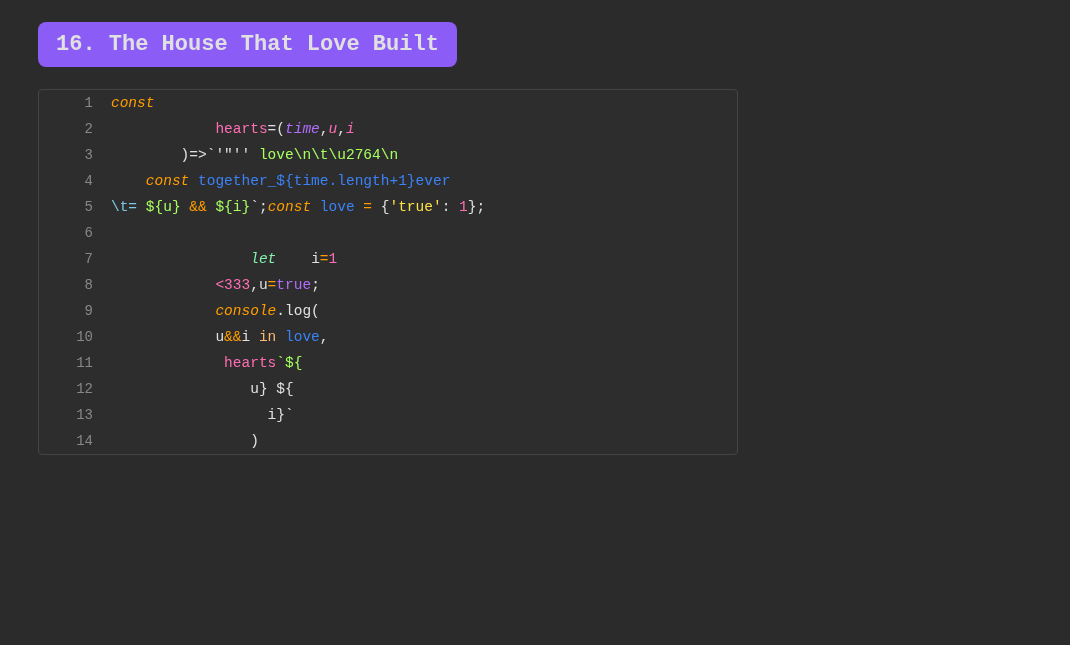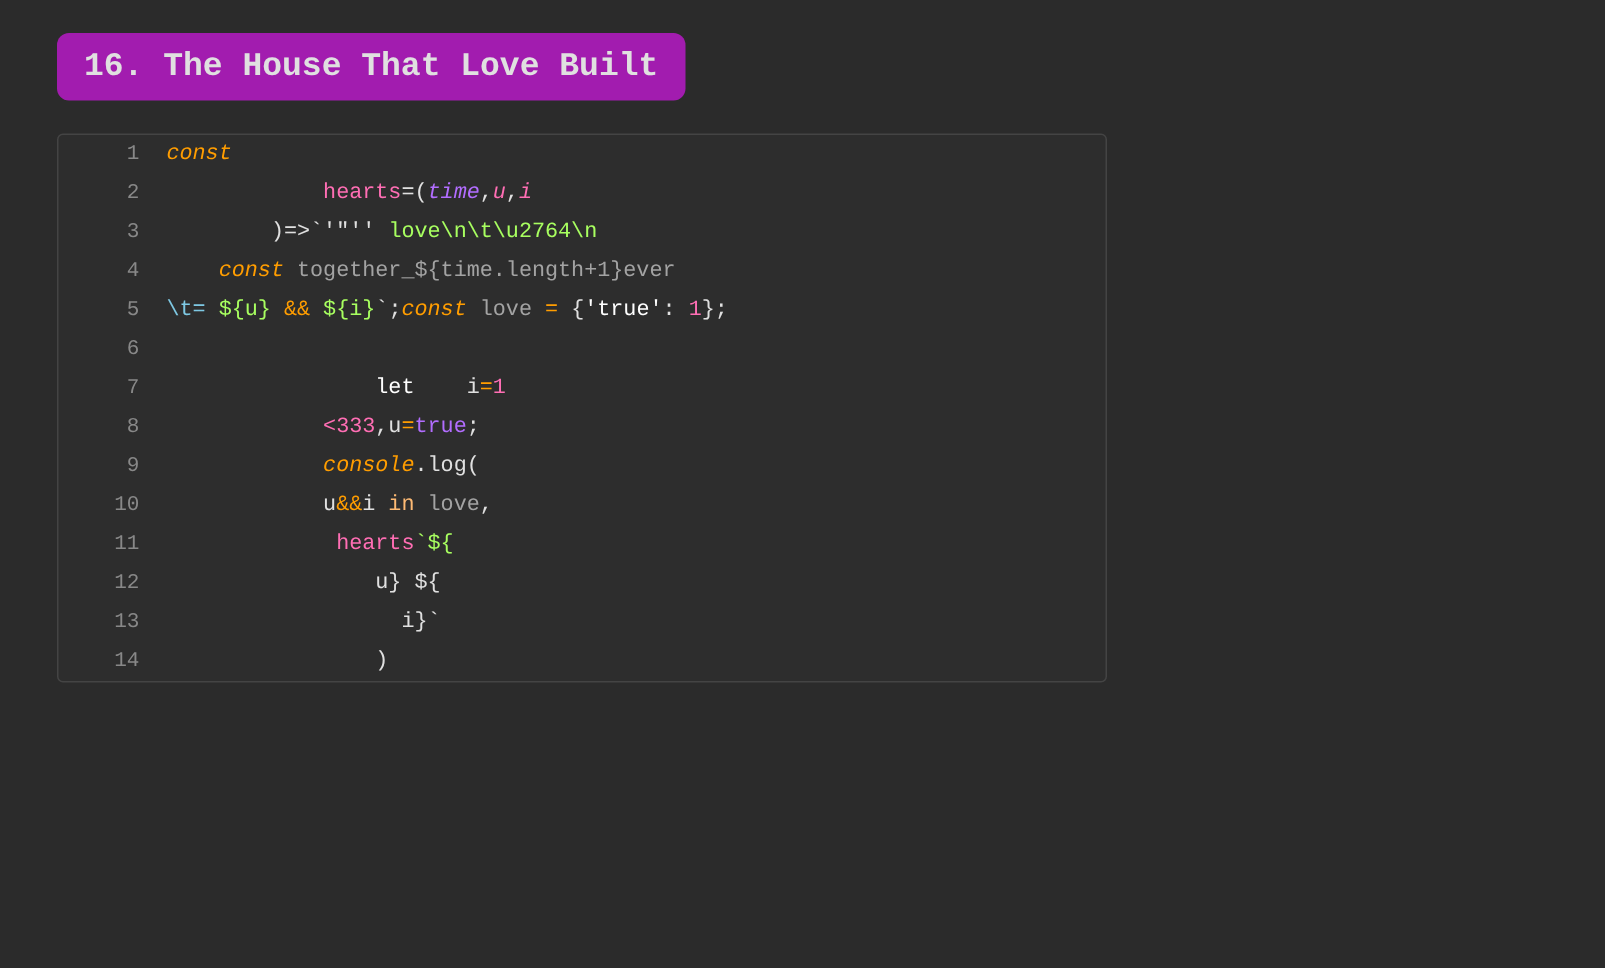--- a/index.html
+++ b/index.html
@@ -11,21 +11,21 @@
     body {
       width: 1070px;
       height: 645px;
       background-color: #2b2b2b;
       font-family: 'Courier New', Courier, monospace;
       overflow: hidden;
     }
 
     .title-badge {
       display: inline-block;
-      background-color: #a21caf;
+      background-color: #8b5cf6;
       color: #e0e0e0;
       font-size: 22px;
       font-weight: 600;
       padding: 10px 18px;
       border-radius: 8px;
       margin: 22px 0 22px 38px;
     }
 
     .code-editor {
       background-color: #2d2d2d;
@@ -59,32 +59,32 @@
     .code-line {
       font-size: 14.5px;
       white-space: pre;
       vertical-align: middle;
       padding-left: 4px;
       color: #e0e0e0;
     }
 
     
     .kw-const   { color: #ff9d00; font-style: italic; }  
-    .kw-let     { color: #ffffff; }
+    .kw-let     { color: #86efac; font-style: italic; }
     .kw-in      { color: #fdba74; }
     .param-time { color: #b26dff; font-style: italic; }  
     .param-u    { color: #ff6eb4; font-style: italic; }  
     .param-i    { color: #ff6eb4; font-style: italic; }
     .template   { color: #a8ff60; }
-    .obj-key    { color: #ffffff; }
+    .obj-key    { color: #fde047; }
     .number     { color: #ff6eb4; }
     .bool-true  { color: #b26dff; font-family: Liberation Mono, monospace; }
     .punct      { color: #e0e0e0; }
     .var-hearts { color: #ff6eb4; }
-    .var-together { color: #a3a3a3; }
+    .var-together { color: #3b82f6; }
     .var-u      { color: #e0e0e0; }
     .var-i      { color: #e0e0e0; }
     .console    { color: #ff9d00; font-style: italic; margin-top: 32px; }
     .ampersand  { color: #ff9d00; }
     .op-eq      { color: #ff9d00; }
     .jsx-tag    { color: #ff6eb4; }
     .love-str   { color: #a8ff60; text-align: center; }
     .blue-text  { color: #7ec8e3; }
   </style>
 </head>

